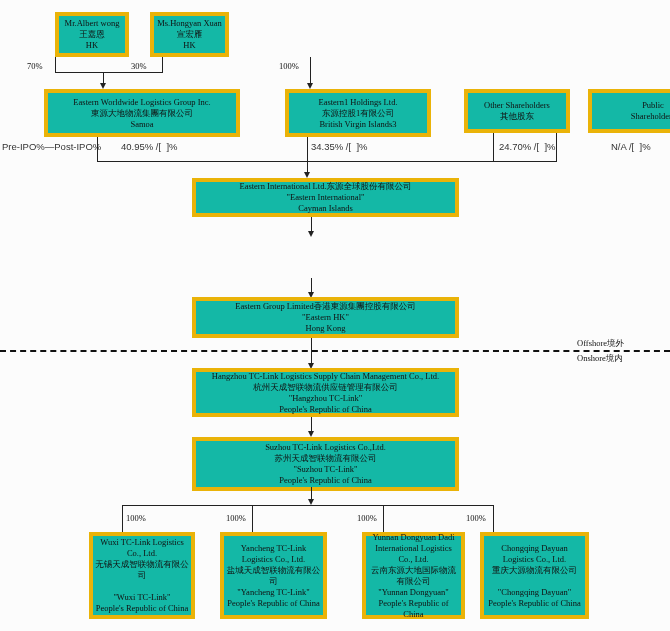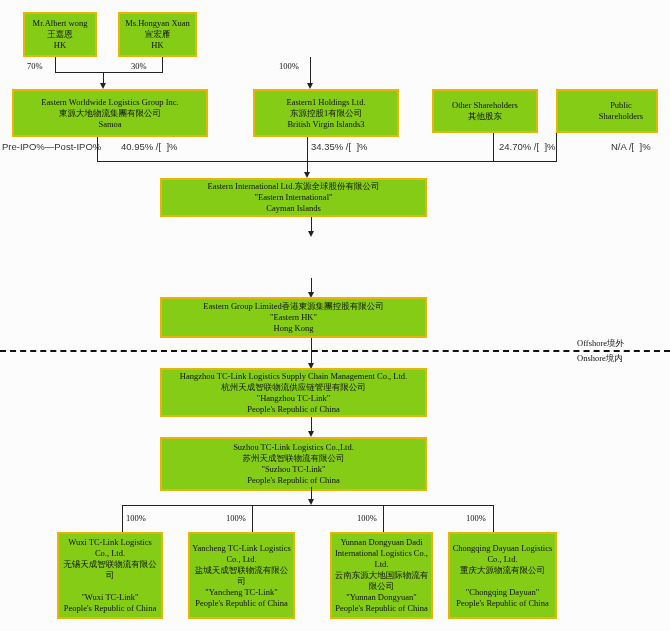--- a/index.html
+++ b/index.html
@@ -2,23 +2,24 @@
 <html><head>
 <meta charset="utf-8">
 <style>
   html,body{margin:0;padding:0;background:#fff;}
   #stage{
     position:relative;width:670px;height:631px;background:#fcfcfc;
     font-family:"Liberation Serif","DejaVu Serif",serif;color:#111;
     overflow:hidden;
   }
   .node{
-    position:absolute;border:2px solid #eab308;background:#84cc16;
+    position:absolute;border:4px solid #eab308;background:#14b8a6;
     display:flex;align-items:center;justify-content:center;
     box-sizing:border-box;
+    margin-left:32px;
   }
   .nl{
     width:100%;text-align:center;font-size:8.5px;line-height:11px;
     padding:0 2px;box-sizing:border-box;
   }
   .v{position:absolute;width:1px;background:#222;}
   .h{position:absolute;height:1px;background:#222;}
   .ah{
     position:absolute;width:0;height:0;
     border-left:3.5px solid transparent;border-right:3.5px solid transparent;

